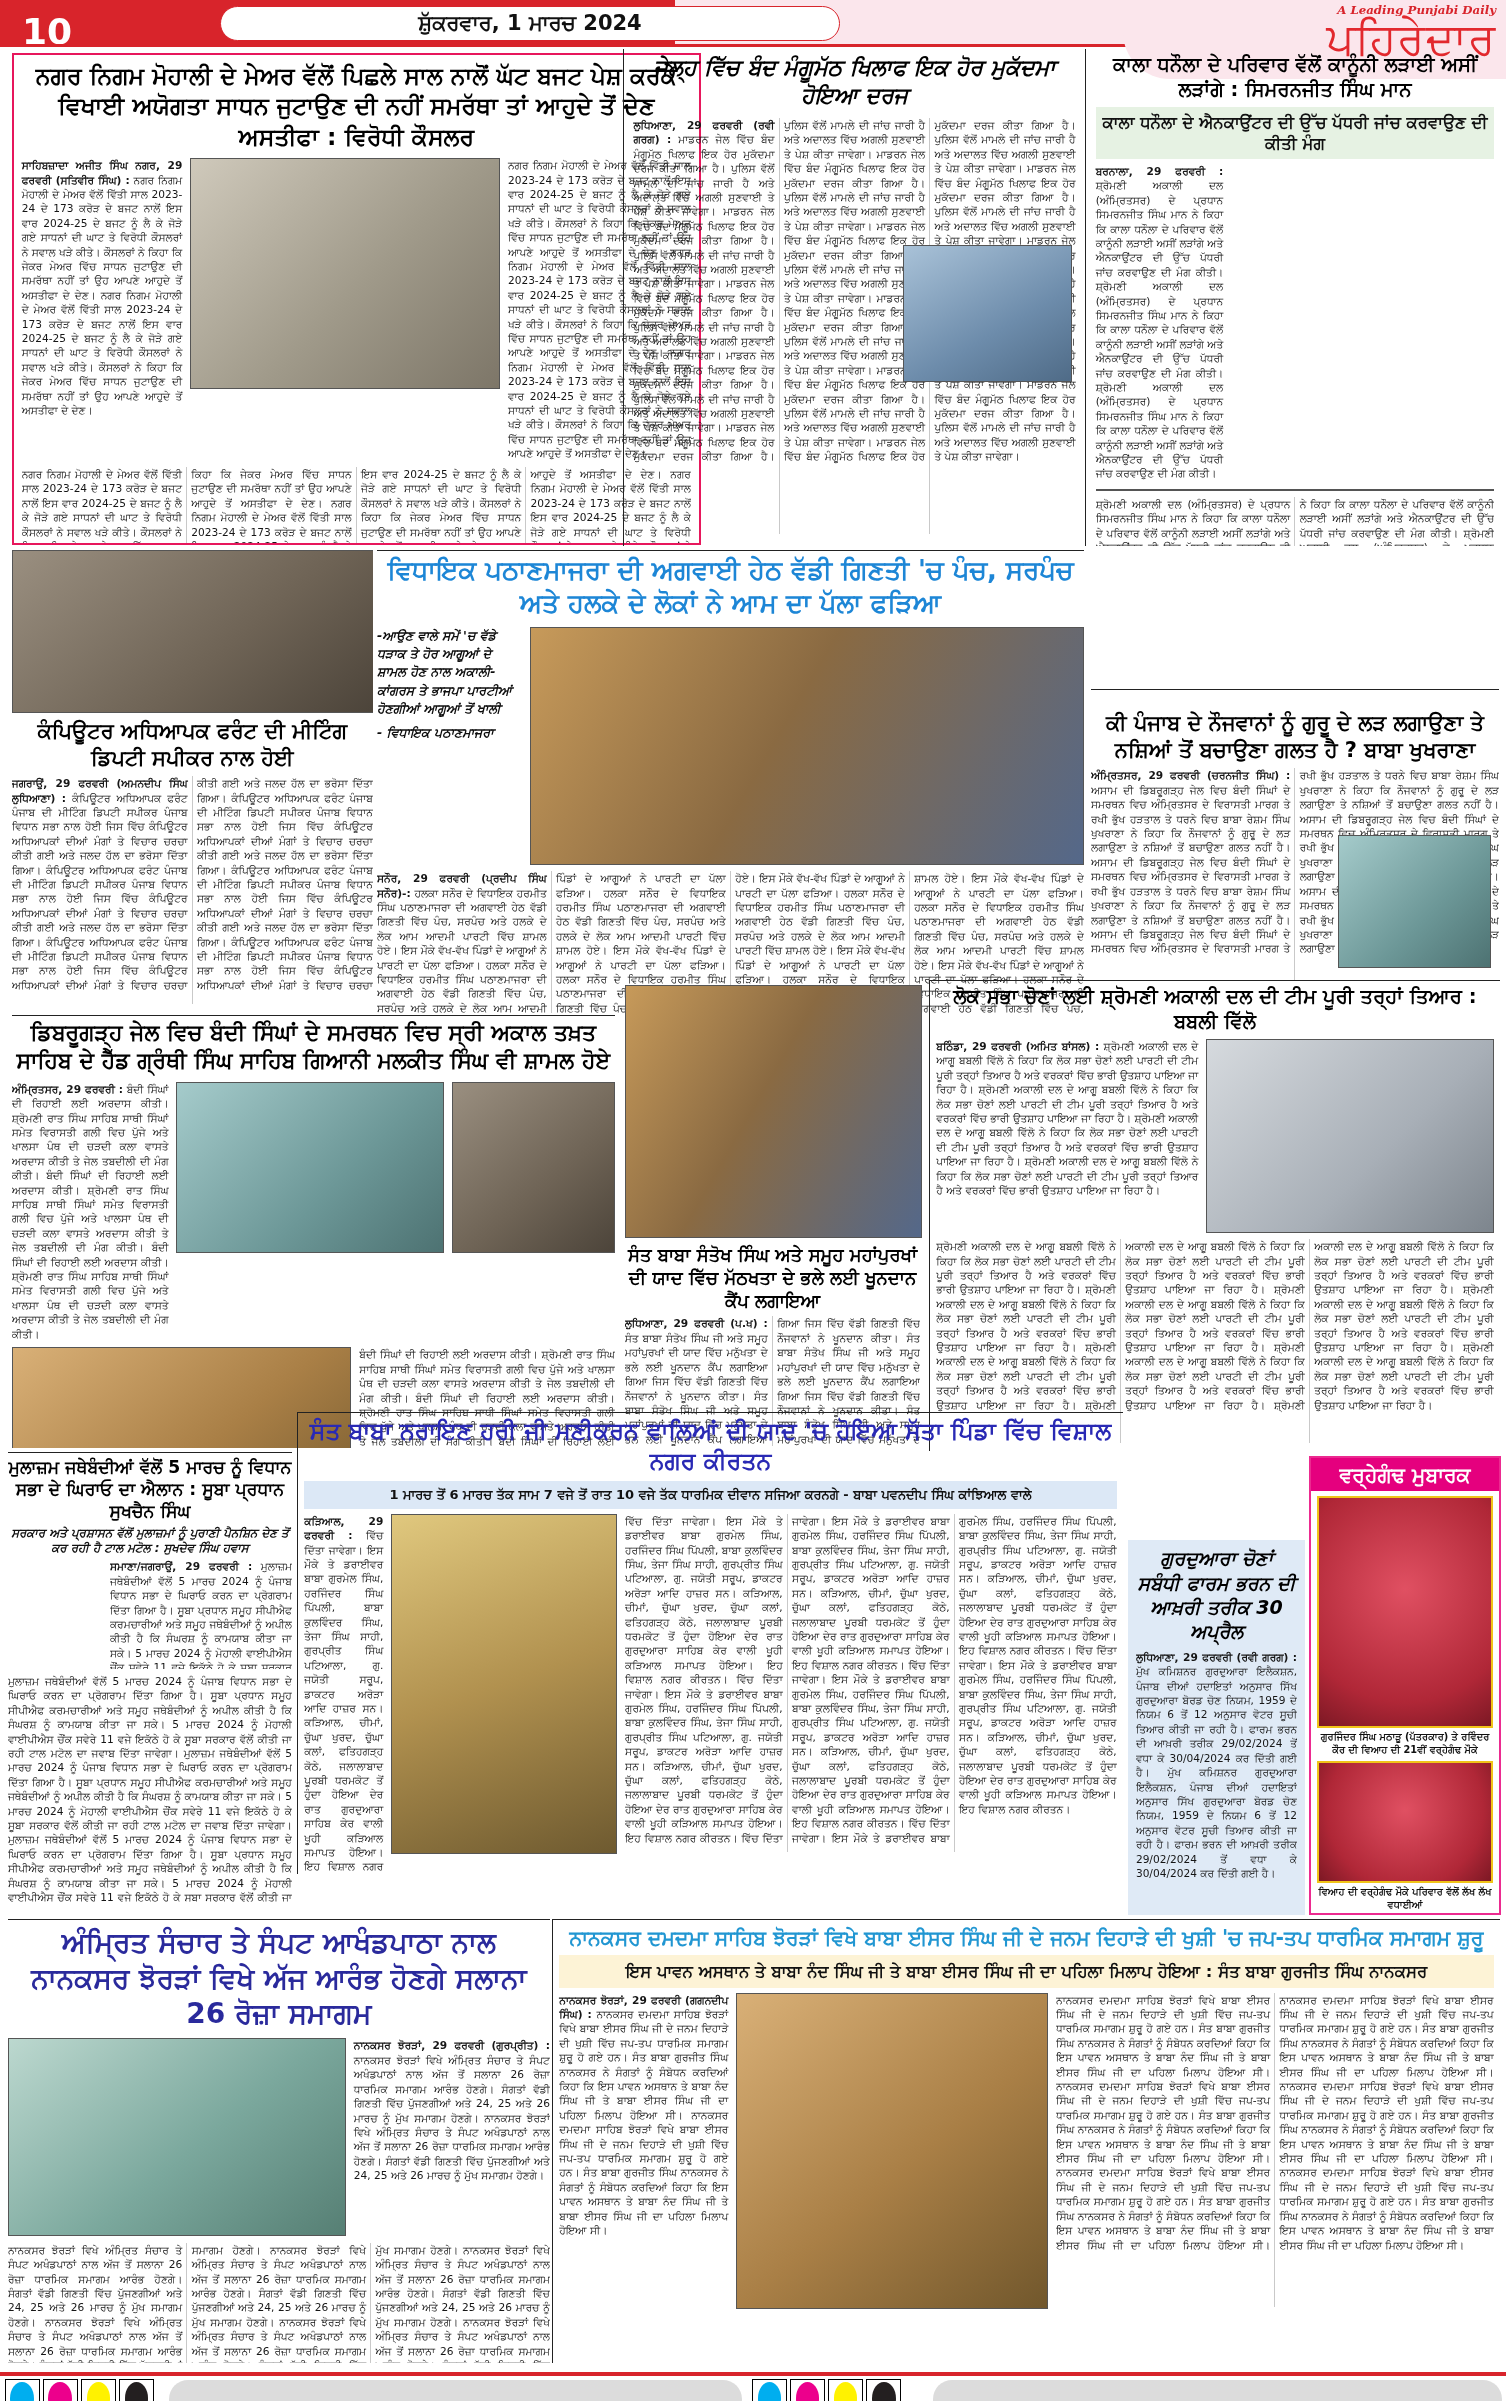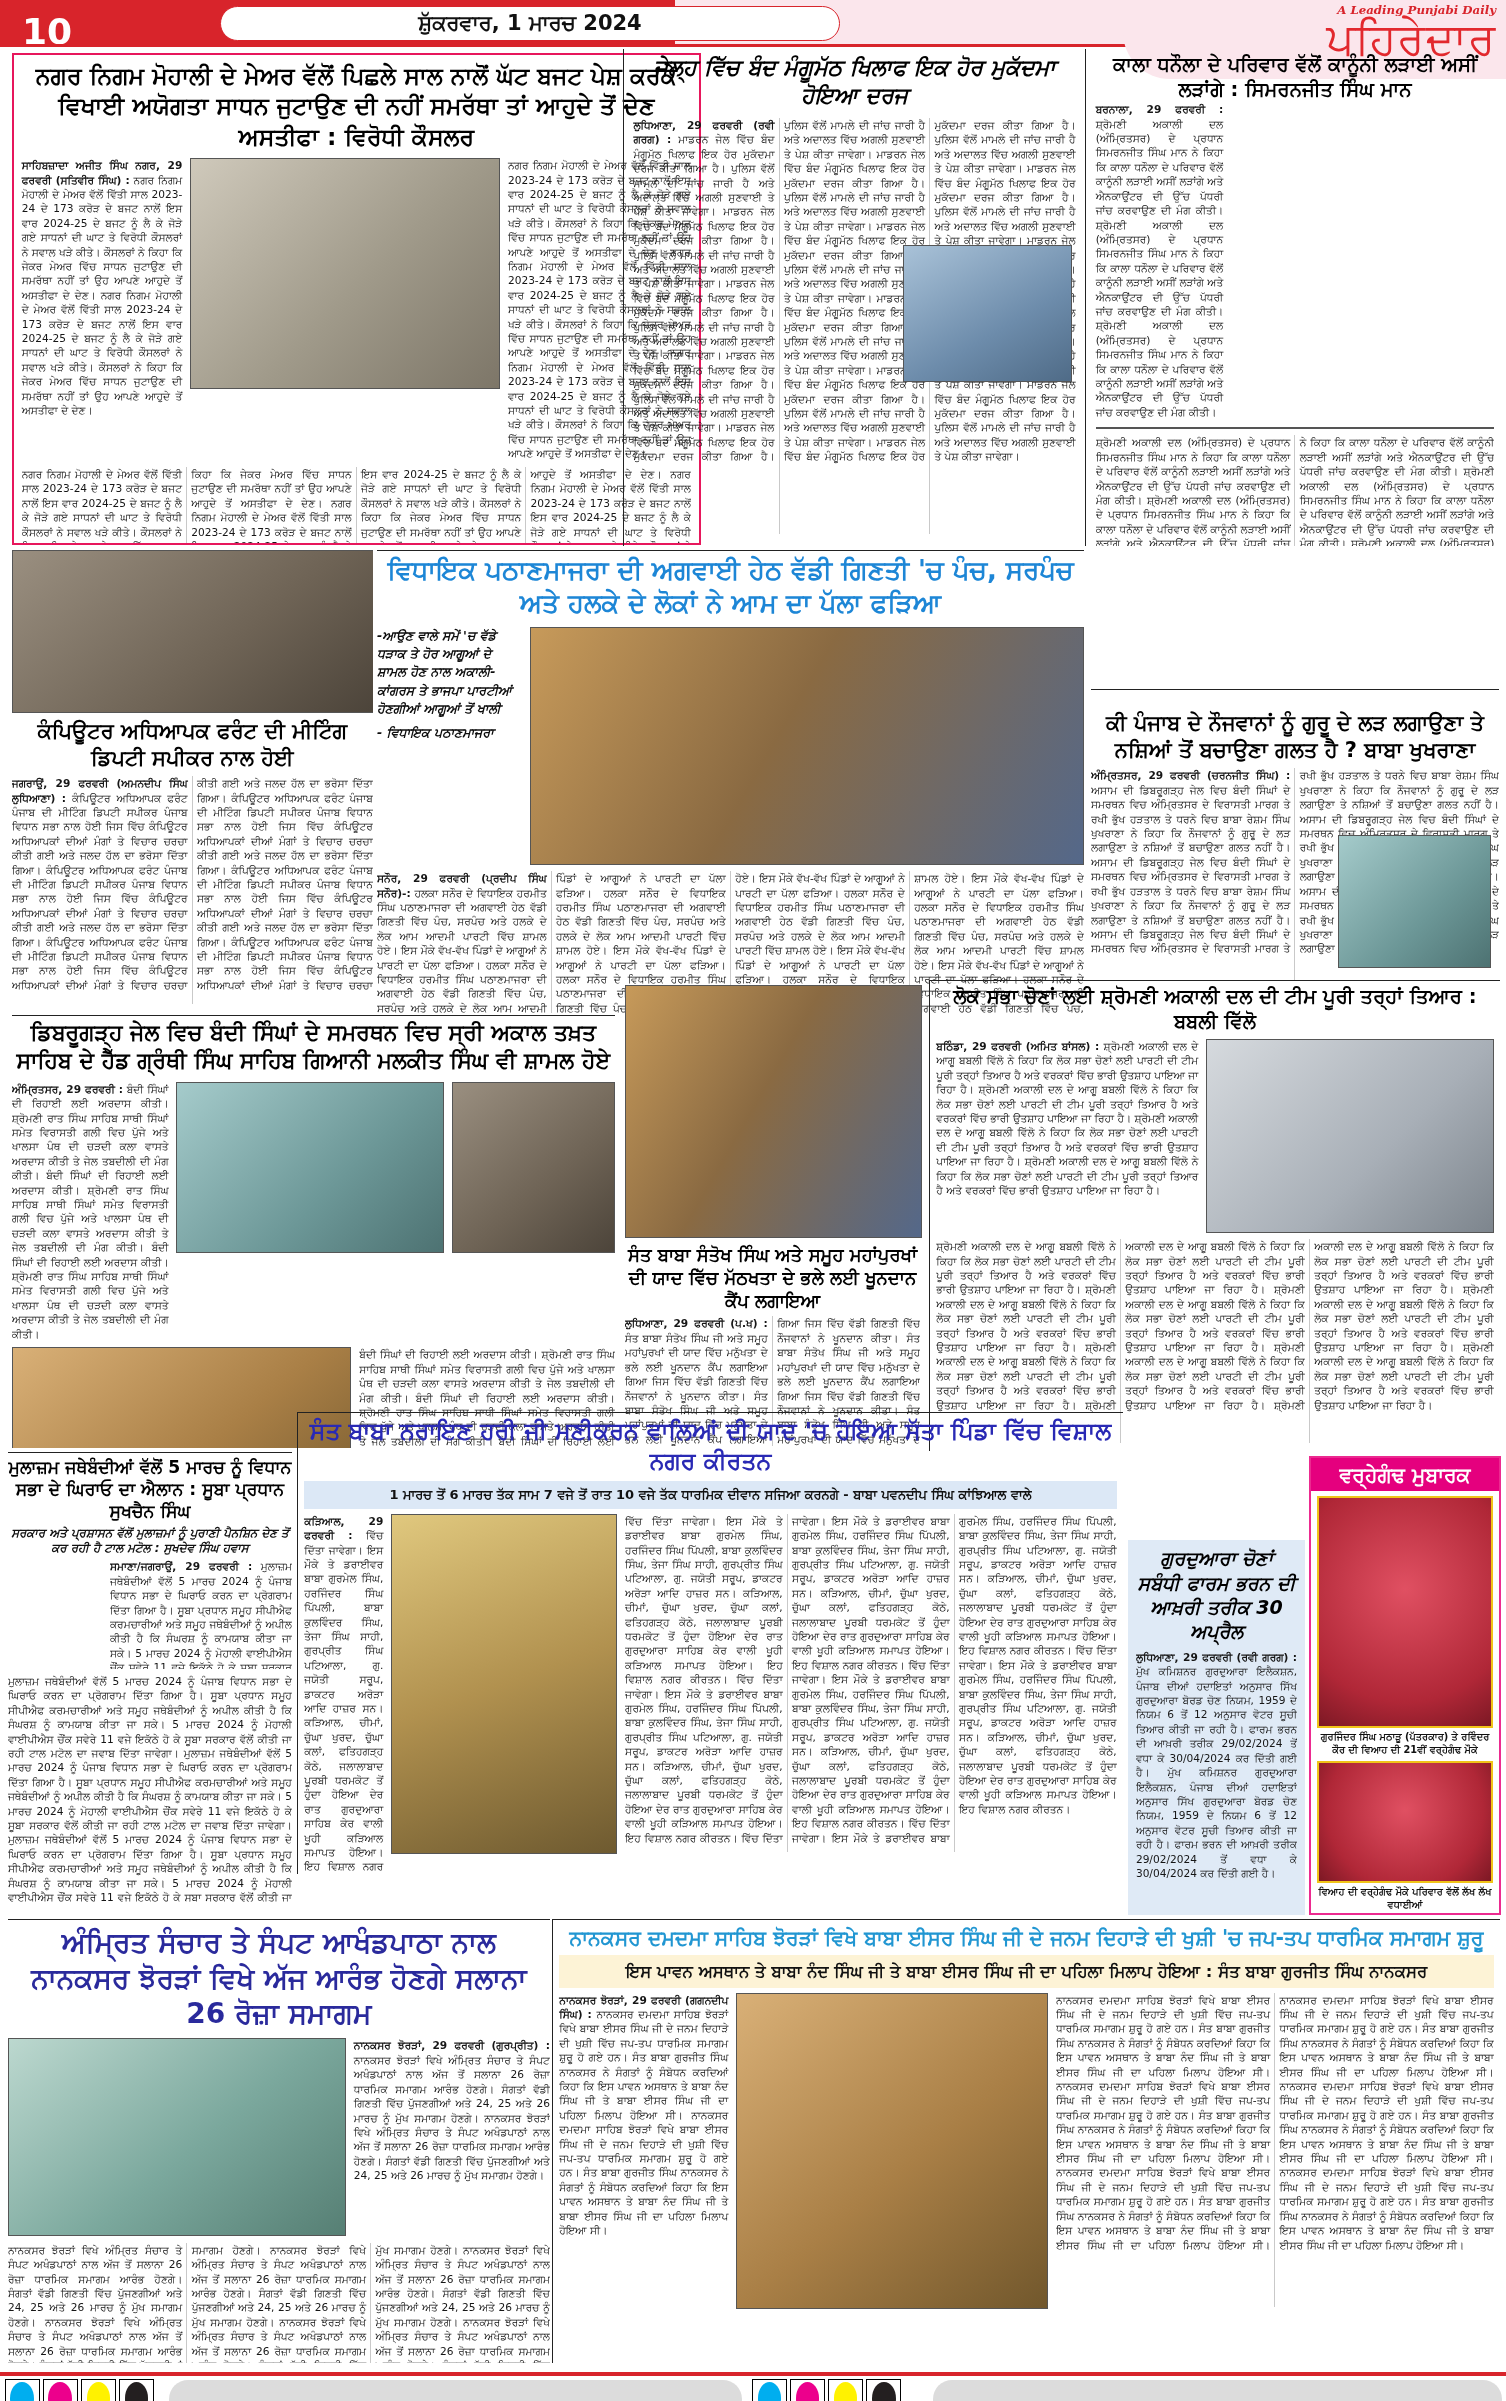--- a/index.html
+++ b/index.html
@@ -97,20 +97,21 @@
   <div class="hl hl-it" style="font-size:22px;">ਜੇਲ੍ਹ ਵਿੱਚ ਬੰਦ ਮੰਗੂਮੱਠ ਖਿਲਾਫ ਇਕ ਹੋਰ ਮੁਕੱਦਮਾ ਹੋਇਆ ਦਰਜ</div>
   <div class="photo ph-jail abs" style="left:279px;top:196px;width:169px;height:137px;"></div>
   <div class="body cols3" style="margin-top:7.9px;height:416px;overflow:hidden;">
     <span class="dl">ਲੁਧਿਆਣਾ, 29 ਫਰਵਰੀ (ਰਵੀ ਗਰਗ) :</span>
     <span>ਮਾਡਰਨ ਜੇਲ ਵਿੱਚ ਬੰਦ ਮੰਗੂਮੱਠ ਖਿਲਾਫ ਇਕ ਹੋਰ ਮੁਕੱਦਮਾ ਦਰਜ ਕੀਤਾ ਗਿਆ ਹੈ। ਪੁਲਿਸ ਵੱਲੋਂ ਮਾਮਲੇ ਦੀ ਜਾਂਚ ਜਾਰੀ ਹੈ ਅਤੇ ਅਦਾਲਤ ਵਿੱਚ ਅਗਲੀ ਸੁਣਵਾਈ ਤੇ ਪੇਸ਼ ਕੀਤਾ ਜਾਵੇਗਾ। ਮਾਡਰਨ ਜੇਲ ਵਿੱਚ ਬੰਦ ਮੰਗੂਮੱਠ ਖਿਲਾਫ ਇਕ ਹੋਰ ਮੁਕੱਦਮਾ ਦਰਜ ਕੀਤਾ ਗਿਆ ਹੈ। ਪੁਲਿਸ ਵੱਲੋਂ ਮਾਮਲੇ ਦੀ ਜਾਂਚ ਜਾਰੀ ਹੈ ਅਤੇ ਅਦਾਲਤ ਵਿੱਚ ਅਗਲੀ ਸੁਣਵਾਈ ਤੇ ਪੇਸ਼ ਕੀਤਾ ਜਾਵੇਗਾ। ਮਾਡਰਨ ਜੇਲ ਵਿੱਚ ਬੰਦ ਮੰਗੂਮੱਠ ਖਿਲਾਫ ਇਕ ਹੋਰ ਮੁਕੱਦਮਾ ਦਰਜ ਕੀਤਾ ਗਿਆ ਹੈ। ਪੁਲਿਸ ਵੱਲੋਂ ਮਾਮਲੇ ਦੀ ਜਾਂਚ ਜਾਰੀ ਹੈ ਅਤੇ ਅਦਾਲਤ ਵਿੱਚ ਅਗਲੀ ਸੁਣਵਾਈ ਤੇ ਪੇਸ਼ ਕੀਤਾ ਜਾਵੇਗਾ। ਮਾਡਰਨ ਜੇਲ ਵਿੱਚ ਬੰਦ ਮੰਗੂਮੱਠ ਖਿਲਾਫ ਇਕ ਹੋਰ ਮੁਕੱਦਮਾ ਦਰਜ ਕੀਤਾ ਗਿਆ ਹੈ। ਪੁਲਿਸ ਵੱਲੋਂ ਮਾਮਲੇ ਦੀ ਜਾਂਚ ਜਾਰੀ ਹੈ ਅਤੇ ਅਦਾਲਤ ਵਿੱਚ ਅਗਲੀ ਸੁਣਵਾਈ ਤੇ ਪੇਸ਼ ਕੀਤਾ ਜਾਵੇਗਾ। ਮਾਡਰਨ ਜੇਲ ਵਿੱਚ ਬੰਦ ਮੰਗੂਮੱਠ ਖਿਲਾਫ ਇਕ ਹੋਰ ਮੁਕੱਦਮਾ ਦਰਜ ਕੀਤਾ ਗਿਆ ਹੈ। ਪੁਲਿਸ ਵੱਲੋਂ ਮਾਮਲੇ ਦੀ ਜਾਂਚ ਜਾਰੀ ਹੈ ਅਤੇ ਅਦਾਲਤ ਵਿੱਚ ਅਗਲੀ ਸੁਣਵਾਈ ਤੇ ਪੇਸ਼ ਕੀਤਾ ਜਾਵੇਗਾ। ਮਾਡਰਨ ਜੇਲ ਵਿੱਚ ਬੰਦ ਮੰਗੂਮੱਠ ਖਿਲਾਫ ਇਕ ਹੋਰ ਮੁਕੱਦਮਾ ਦਰਜ ਕੀਤਾ ਗਿਆ ਹੈ। ਪੁਲਿਸ ਵੱਲੋਂ ਮਾਮਲੇ ਦੀ ਜਾਂਚ ਜਾਰੀ ਹੈ ਅਤੇ ਅਦਾਲਤ ਵਿੱਚ ਅਗਲੀ ਸੁਣਵਾਈ ਤੇ ਪੇਸ਼ ਕੀਤਾ ਜਾਵੇਗਾ। ਮਾਡਰਨ ਜੇਲ ਵਿੱਚ ਬੰਦ ਮੰਗੂਮੱਠ ਖਿਲਾਫ ਇਕ ਹੋਰ ਮੁਕੱਦਮਾ ਦਰਜ ਕੀਤਾ ਗਿਆ ਹੈ। ਪੁਲਿਸ ਵੱਲੋਂ ਮਾਮਲੇ ਦੀ ਜਾਂਚ ਜਾਰੀ ਹੈ ਅਤੇ ਅਦਾਲਤ ਵਿੱਚ ਅਗਲੀ ਸੁਣਵਾਈ ਤੇ ਪੇਸ਼ ਕੀਤਾ ਜਾਵੇਗਾ। ਮਾਡਰਨ ਜੇਲ ਵਿੱਚ ਬੰਦ ਮੰਗੂਮੱਠ ਖਿਲਾਫ ਇਕ ਹੋਰ ਮੁਕੱਦਮਾ ਦਰਜ ਕੀਤਾ ਗਿਆ ਹੈ। ਪੁਲਿਸ ਵੱਲੋਂ ਮਾਮਲੇ ਦੀ ਜਾਂਚ ਜਾਰੀ ਹੈ ਅਤੇ ਅਦਾਲਤ ਵਿੱਚ ਅਗਲੀ ਸੁਣਵਾਈ ਤੇ ਪੇਸ਼ ਕੀਤਾ ਜਾਵੇਗਾ। ਮਾਡਰਨ ਜੇਲ ਵਿੱਚ ਬੰਦ ਮੰਗੂਮੱਠ ਖਿਲਾਫ ਇਕ ਹੋਰ ਮੁਕੱਦਮਾ ਦਰਜ ਕੀਤਾ ਗਿਆ ਹੈ। ਪੁਲਿਸ ਵੱਲੋਂ ਮਾਮਲੇ ਦੀ ਜਾਂਚ ਜਾਰੀ ਹੈ ਅਤੇ ਅਦਾਲਤ ਵਿੱਚ ਅਗਲੀ ਸੁਣਵਾਈ ਤੇ ਪੇਸ਼ ਕੀਤਾ ਜਾਵੇਗਾ। ਮਾਡਰਨ ਜੇਲ ਵਿੱਚ ਬੰਦ ਮੰਗੂਮੱਠ ਖਿਲਾਫ ਇਕ ਹੋਰ ਮੁਕੱਦਮਾ ਦਰਜ ਕੀਤਾ ਗਿਆ ਹੈ। ਪੁਲਿਸ ਵੱਲੋਂ ਮਾਮਲੇ ਦੀ ਜਾਂਚ ਜਾਰੀ ਹੈ ਅਤੇ ਅਦਾਲਤ ਵਿੱਚ ਅਗਲੀ ਸੁਣਵਾਈ ਤੇ ਪੇਸ਼ ਕੀਤਾ ਜਾਵੇਗਾ। ਮਾਡਰਨ ਜੇਲ ਵਿੱਚ ਬੰਦ ਮੰਗੂਮੱਠ ਖਿਲਾਫ ਇਕ ਹੋਰ ਮੁਕੱਦਮਾ ਦਰਜ ਕੀਤਾ ਗਿਆ ਹੈ। ਪੁਲਿਸ ਵੱਲੋਂ ਮਾਮਲੇ ਦੀ ਜਾਂਚ ਜਾਰੀ ਹੈ ਅਤੇ ਅਦਾਲਤ ਵਿੱਚ ਅਗਲੀ ਸੁਣਵਾਈ ਤੇ ਪੇਸ਼ ਕੀਤਾ ਜਾਵੇਗਾ। ਮਾਡਰਨ ਜੇਲ ਵਿੱਚ ਬੰਦ ਮੰਗੂਮੱਠ ਖਿਲਾਫ ਇਕ ਹੋਰ ਮੁਕੱਦਮਾ ਦਰਜ ਕੀਤਾ ਗਿਆ ਹੈ। ਪੁਲਿਸ ਵੱਲੋਂ ਮਾਮਲੇ ਦੀ ਜਾਂਚ ਜਾਰੀ ਹੈ ਅਤੇ ਅਦਾਲਤ ਵਿੱਚ ਅਗਲੀ ਸੁਣਵਾਈ ਤੇ ਪੇਸ਼ ਕੀਤਾ ਜਾਵੇਗਾ। ਮਾਡਰਨ ਜੇਲ ਵਿੱਚ ਬੰਦ ਮੰਗੂਮੱਠ ਖਿਲਾਫ ਇਕ ਹੋਰ ਮੁਕੱਦਮਾ ਦਰਜ ਕੀਤਾ ਗਿਆ ਹੈ। ਪੁਲਿਸ ਵੱਲੋਂ ਮਾਮਲੇ ਦੀ ਜਾਂਚ ਜਾਰੀ ਹੈ ਅਤੇ ਅਦਾਲਤ ਵਿੱਚ ਅਗਲੀ ਸੁਣਵਾਈ ਤੇ ਪੇਸ਼ ਕੀਤਾ ਜਾਵੇਗਾ। ਮਾਡਰਨ ਜੇਲ ਵਿੱਚ ਬੰਦ ਮੰਗੂਮੱਠ ਖਿਲਾਫ ਇਕ ਹੋਰ ਮੁਕੱਦਮਾ ਦਰਜ ਕੀਤਾ ਗਿਆ ਹੈ। ਪੁਲਿਸ ਵੱਲੋਂ ਮਾਮਲੇ ਦੀ ਜਾਂਚ ਜਾਰੀ ਹੈ ਅਤੇ ਅਦਾਲਤ ਵਿੱਚ ਅਗਲੀ ਸੁਣਵਾਈ ਤੇ ਪੇਸ਼ ਕੀਤਾ ਜਾਵੇਗਾ।</span>
   </div>
 </div>
 
 <div class="abs art" style="left:1091px;top:49px;width:408px;height:497px;padding:3.1px 4.7px;">
   <div class="hl" style="font-size:19.6px;">ਕਾਲਾ ਧਨੌਲਾ ਦੇ ਪਰਿਵਾਰ ਵੱਲੋਂ ਕਾਨੂੰਨੀ ਲੜਾਈ ਅਸੀਂ ਲੜਾਂਗੇ : ਸਿਮਰਨਜੀਤ ਸਿੰਘ ਮਾਨ</div>
+  <div class="subhead band-green" style="font-size:16.5px;margin:4.7px 0;padding:4.7px 3.1px;">ਕਾਲਾ ਧਨੌਲਾ ਦੇ ਐਨਕਾਉਂਟਰ ਦੀ ਉੱਚ ਪੱਧਰੀ ਜਾਂਚ ਕਰਵਾਉਣ ਦੀ ਕੀਤੀ ਮੰਗ</div>
   <div style="display:flex;gap:7.9px;flex-direction:column;">
     <div class="body" style="width:32%;">
       <span class="dl">ਬਰਨਾਲਾ, 29 ਫਰਵਰੀ :</span>
       <span>ਸ਼੍ਰੋਮਣੀ ਅਕਾਲੀ ਦਲ (ਅੰਮ੍ਰਿਤਸਰ) ਦੇ ਪ੍ਰਧਾਨ ਸਿਮਰਨਜੀਤ ਸਿੰਘ ਮਾਨ ਨੇ ਕਿਹਾ ਕਿ ਕਾਲਾ ਧਨੌਲਾ ਦੇ ਪਰਿਵਾਰ ਵੱਲੋਂ ਕਾਨੂੰਨੀ ਲੜਾਈ ਅਸੀਂ ਲੜਾਂਗੇ ਅਤੇ ਐਨਕਾਉਂਟਰ ਦੀ ਉੱਚ ਪੱਧਰੀ ਜਾਂਚ ਕਰਵਾਉਣ ਦੀ ਮੰਗ ਕੀਤੀ। ਸ਼੍ਰੋਮਣੀ ਅਕਾਲੀ ਦਲ (ਅੰਮ੍ਰਿਤਸਰ) ਦੇ ਪ੍ਰਧਾਨ ਸਿਮਰਨਜੀਤ ਸਿੰਘ ਮਾਨ ਨੇ ਕਿਹਾ ਕਿ ਕਾਲਾ ਧਨੌਲਾ ਦੇ ਪਰਿਵਾਰ ਵੱਲੋਂ ਕਾਨੂੰਨੀ ਲੜਾਈ ਅਸੀਂ ਲੜਾਂਗੇ ਅਤੇ ਐਨਕਾਉਂਟਰ ਦੀ ਉੱਚ ਪੱਧਰੀ ਜਾਂਚ ਕਰਵਾਉਣ ਦੀ ਮੰਗ ਕੀਤੀ। ਸ਼੍ਰੋਮਣੀ ਅਕਾਲੀ ਦਲ (ਅੰਮ੍ਰਿਤਸਰ) ਦੇ ਪ੍ਰਧਾਨ ਸਿਮਰਨਜੀਤ ਸਿੰਘ ਮਾਨ ਨੇ ਕਿਹਾ ਕਿ ਕਾਲਾ ਧਨੌਲਾ ਦੇ ਪਰਿਵਾਰ ਵੱਲੋਂ ਕਾਨੂੰਨੀ ਲੜਾਈ ਅਸੀਂ ਲੜਾਂਗੇ ਅਤੇ ਐਨਕਾਉਂਟਰ ਦੀ ਉੱਚ ਪੱਧਰੀ ਜਾਂਚ ਕਰਵਾਉਣ ਦੀ ਮੰਗ ਕੀਤੀ।</span>
     </div>
     <div class="photo ph-crowd" style="flex:1;height:236px;"></div>
   </div>
   <div class="body cols2" style="margin-top:6.3px;height:145px;overflow:hidden;">
     <span>ਸ਼੍ਰੋਮਣੀ ਅਕਾਲੀ ਦਲ (ਅੰਮ੍ਰਿਤਸਰ) ਦੇ ਪ੍ਰਧਾਨ ਸਿਮਰਨਜੀਤ ਸਿੰਘ ਮਾਨ ਨੇ ਕਿਹਾ ਕਿ ਕਾਲਾ ਧਨੌਲਾ ਦੇ ਪਰਿਵਾਰ ਵੱਲੋਂ ਕਾਨੂੰਨੀ ਲੜਾਈ ਅਸੀਂ ਲੜਾਂਗੇ ਅਤੇ ਐਨਕਾਉਂਟਰ ਦੀ ਉੱਚ ਪੱਧਰੀ ਜਾਂਚ ਕਰਵਾਉਣ ਦੀ ਮੰਗ ਕੀਤੀ। ਸ਼੍ਰੋਮਣੀ ਅਕਾਲੀ ਦਲ (ਅੰਮ੍ਰਿਤਸਰ) ਦੇ ਪ੍ਰਧਾਨ ਸਿਮਰਨਜੀਤ ਸਿੰਘ ਮਾਨ ਨੇ ਕਿਹਾ ਕਿ ਕਾਲਾ ਧਨੌਲਾ ਦੇ ਪਰਿਵਾਰ ਵੱਲੋਂ ਕਾਨੂੰਨੀ ਲੜਾਈ ਅਸੀਂ ਲੜਾਂਗੇ ਅਤੇ ਐਨਕਾਉਂਟਰ ਦੀ ਉੱਚ ਪੱਧਰੀ ਜਾਂਚ ਕਰਵਾਉਣ ਦੀ ਮੰਗ ਕੀਤੀ। ਸ਼੍ਰੋਮਣੀ ਅਕਾਲੀ ਦਲ (ਅੰਮ੍ਰਿਤਸਰ) ਦੇ ਪ੍ਰਧਾਨ ਸਿਮਰਨਜੀਤ ਸਿੰਘ ਮਾਨ ਨੇ ਕਿਹਾ ਕਿ ਕਾਲਾ ਧਨੌਲਾ ਦੇ ਪਰਿਵਾਰ ਵੱਲੋਂ ਕਾਨੂੰਨੀ ਲੜਾਈ ਅਸੀਂ ਲੜਾਂਗੇ ਅਤੇ ਐਨਕਾਉਂਟਰ ਦੀ ਉੱਚ ਪੱਧਰੀ ਜਾਂਚ ਕਰਵਾਉਣ ਦੀ ਮੰਗ ਕੀਤੀ। ਸ਼੍ਰੋਮਣੀ ਅਕਾਲੀ ਦਲ (ਅੰਮ੍ਰਿਤਸਰ) ਦੇ ਪ੍ਰਧਾਨ ਸਿਮਰਨਜੀਤ ਸਿੰਘ ਮਾਨ ਨੇ ਕਿਹਾ ਕਿ ਕਾਲਾ ਧਨੌਲਾ ਦੇ ਪਰਿਵਾਰ ਵੱਲੋਂ ਕਾਨੂੰਨੀ ਲੜਾਈ ਅਸੀਂ ਲੜਾਂਗੇ ਅਤੇ ਐਨਕਾਉਂਟਰ ਦੀ ਉੱਚ ਪੱਧਰੀ ਜਾਂਚ ਕਰਵਾਉਣ ਦੀ ਮੰਗ ਕੀਤੀ। ਸ਼੍ਰੋਮਣੀ ਅਕਾਲੀ ਦਲ (ਅੰਮ੍ਰਿਤਸਰ) ਦੇ ਪ੍ਰਧਾਨ ਸਿਮਰਨਜੀਤ ਸਿੰਘ ਮਾਨ ਨੇ ਕਿਹਾ ਕਿ ਕਾਲਾ ਧਨੌਲਾ ਦੇ ਪਰਿਵਾਰ ਵੱਲੋਂ ਕਾਨੂੰਨੀ ਲੜਾਈ ਅਸੀਂ ਲੜਾਂਗੇ ਅਤੇ ਐਨਕਾਉਂਟਰ ਦੀ ਉੱਚ ਪੱਧਰੀ ਜਾਂਚ ਕਰਵਾਉਣ ਦੀ ਮੰਗ ਕੀਤੀ।</span>
   </div>

